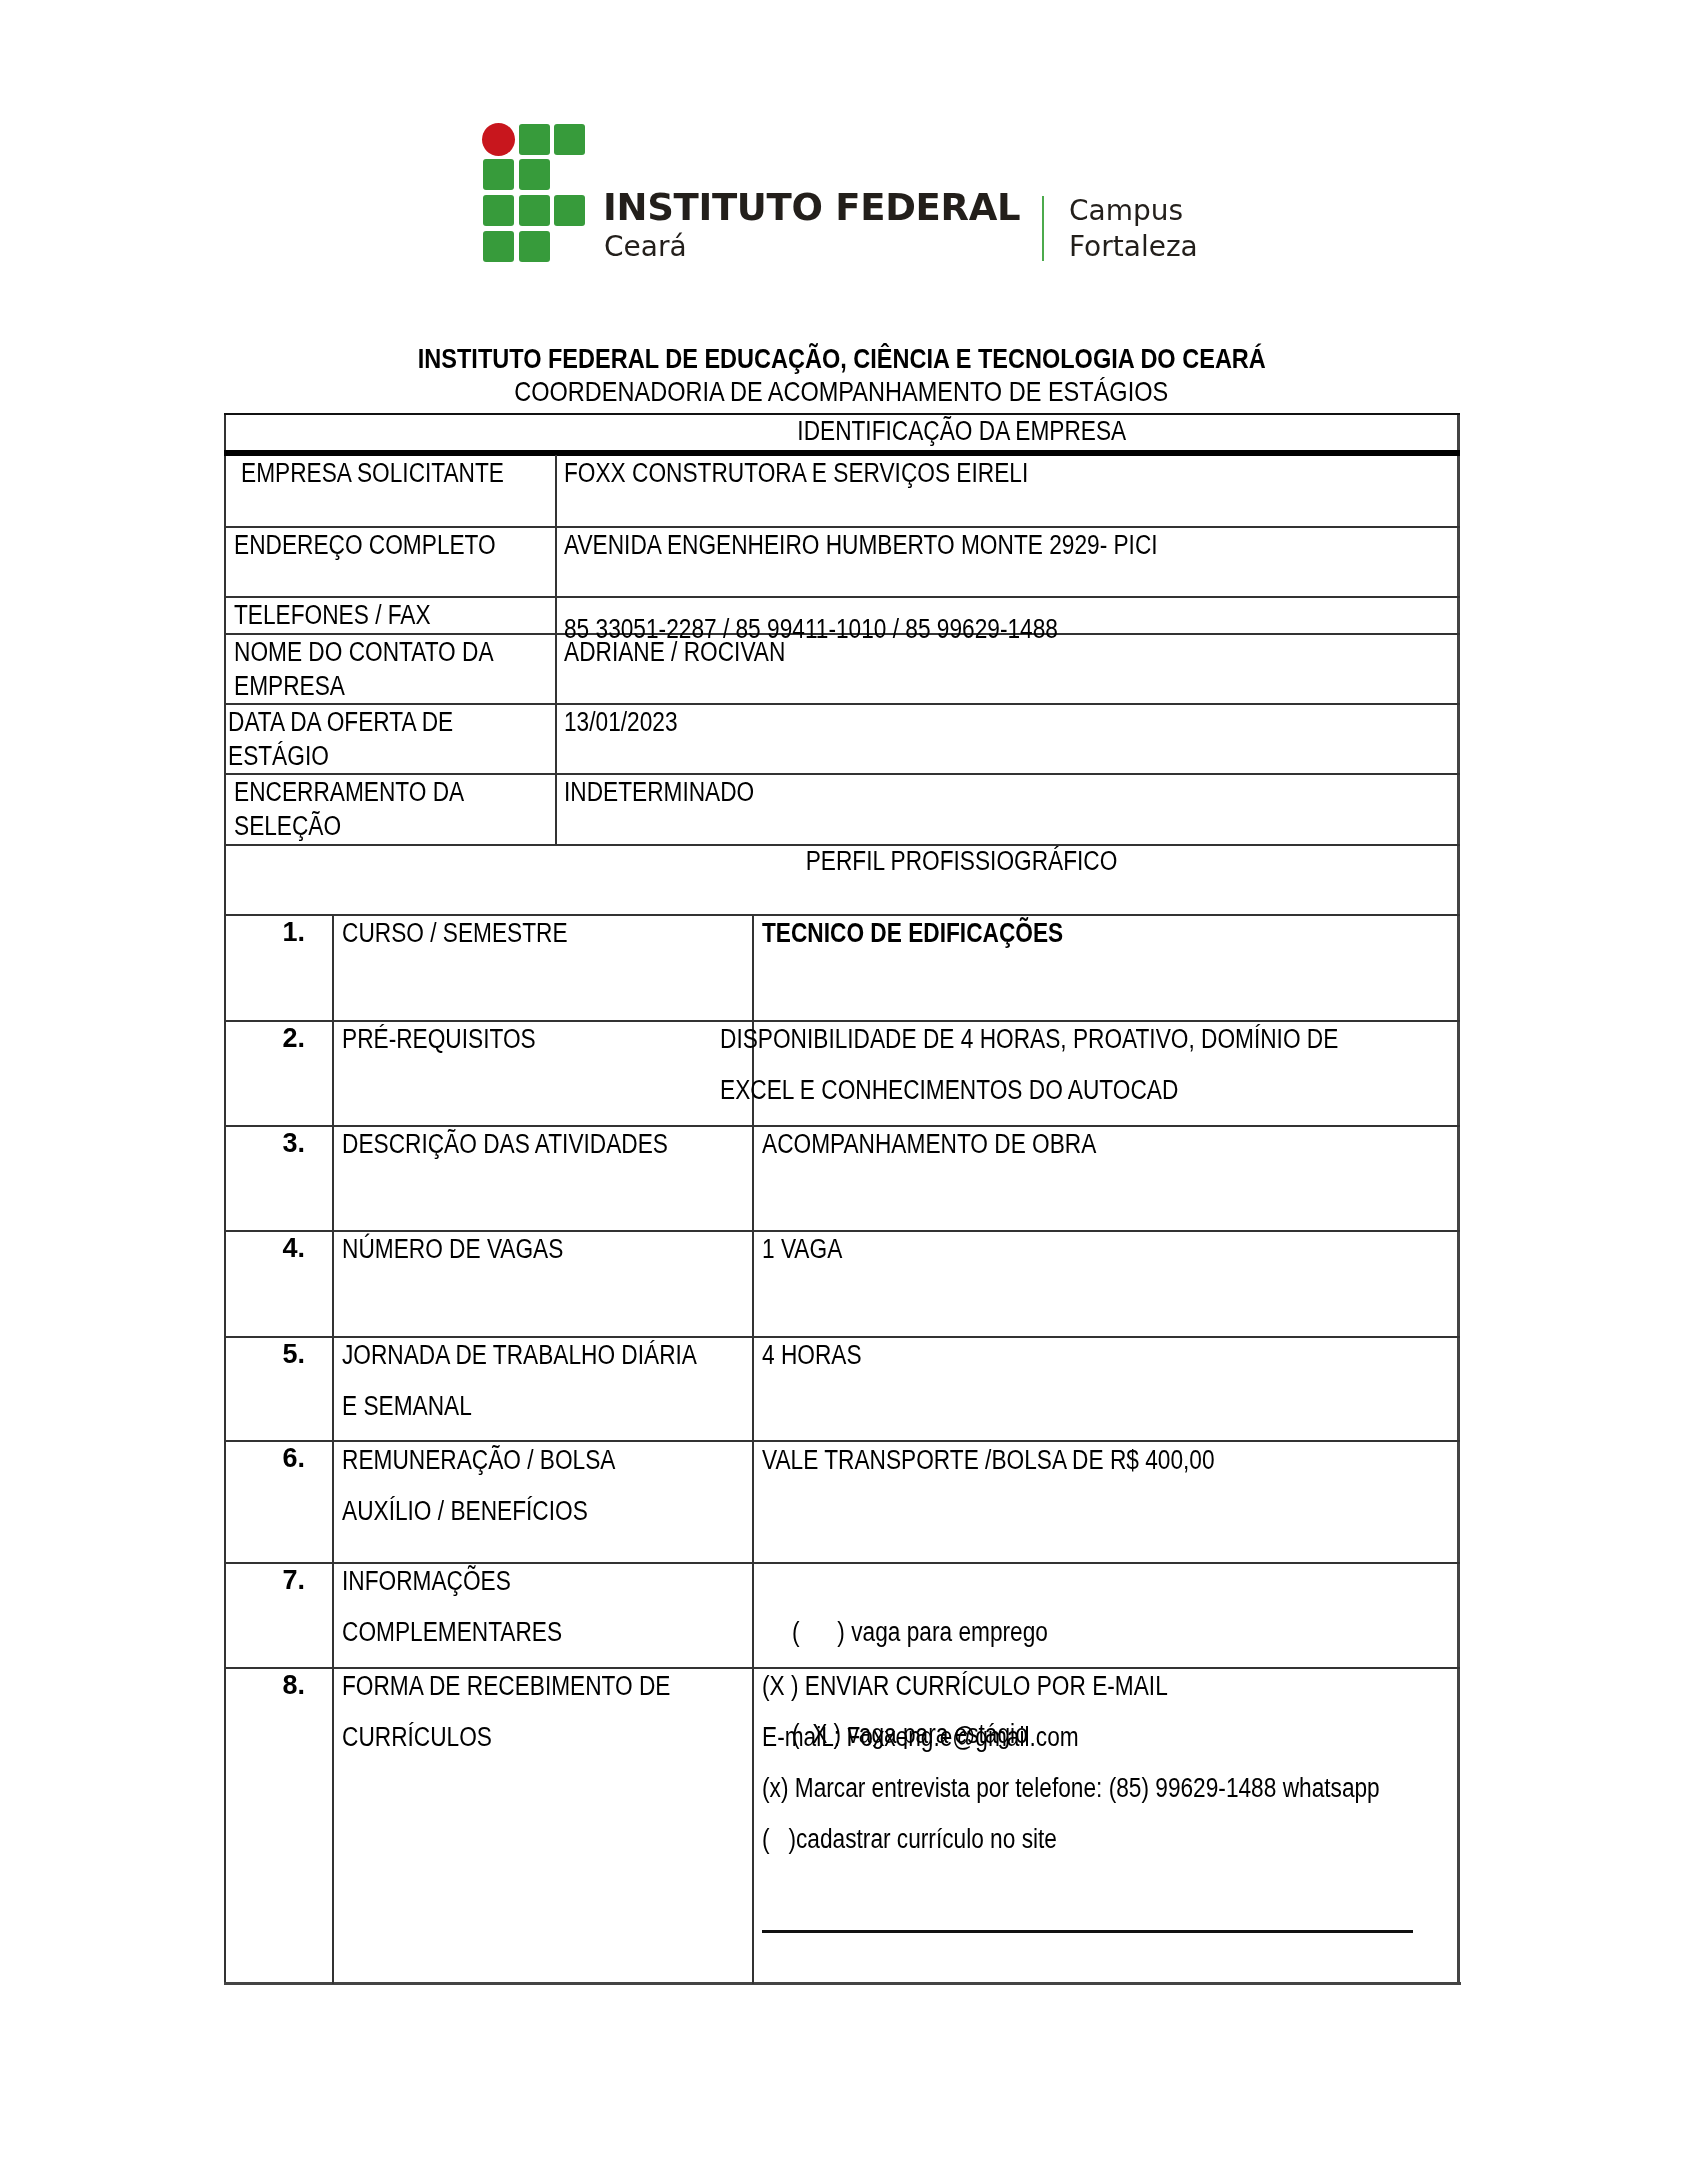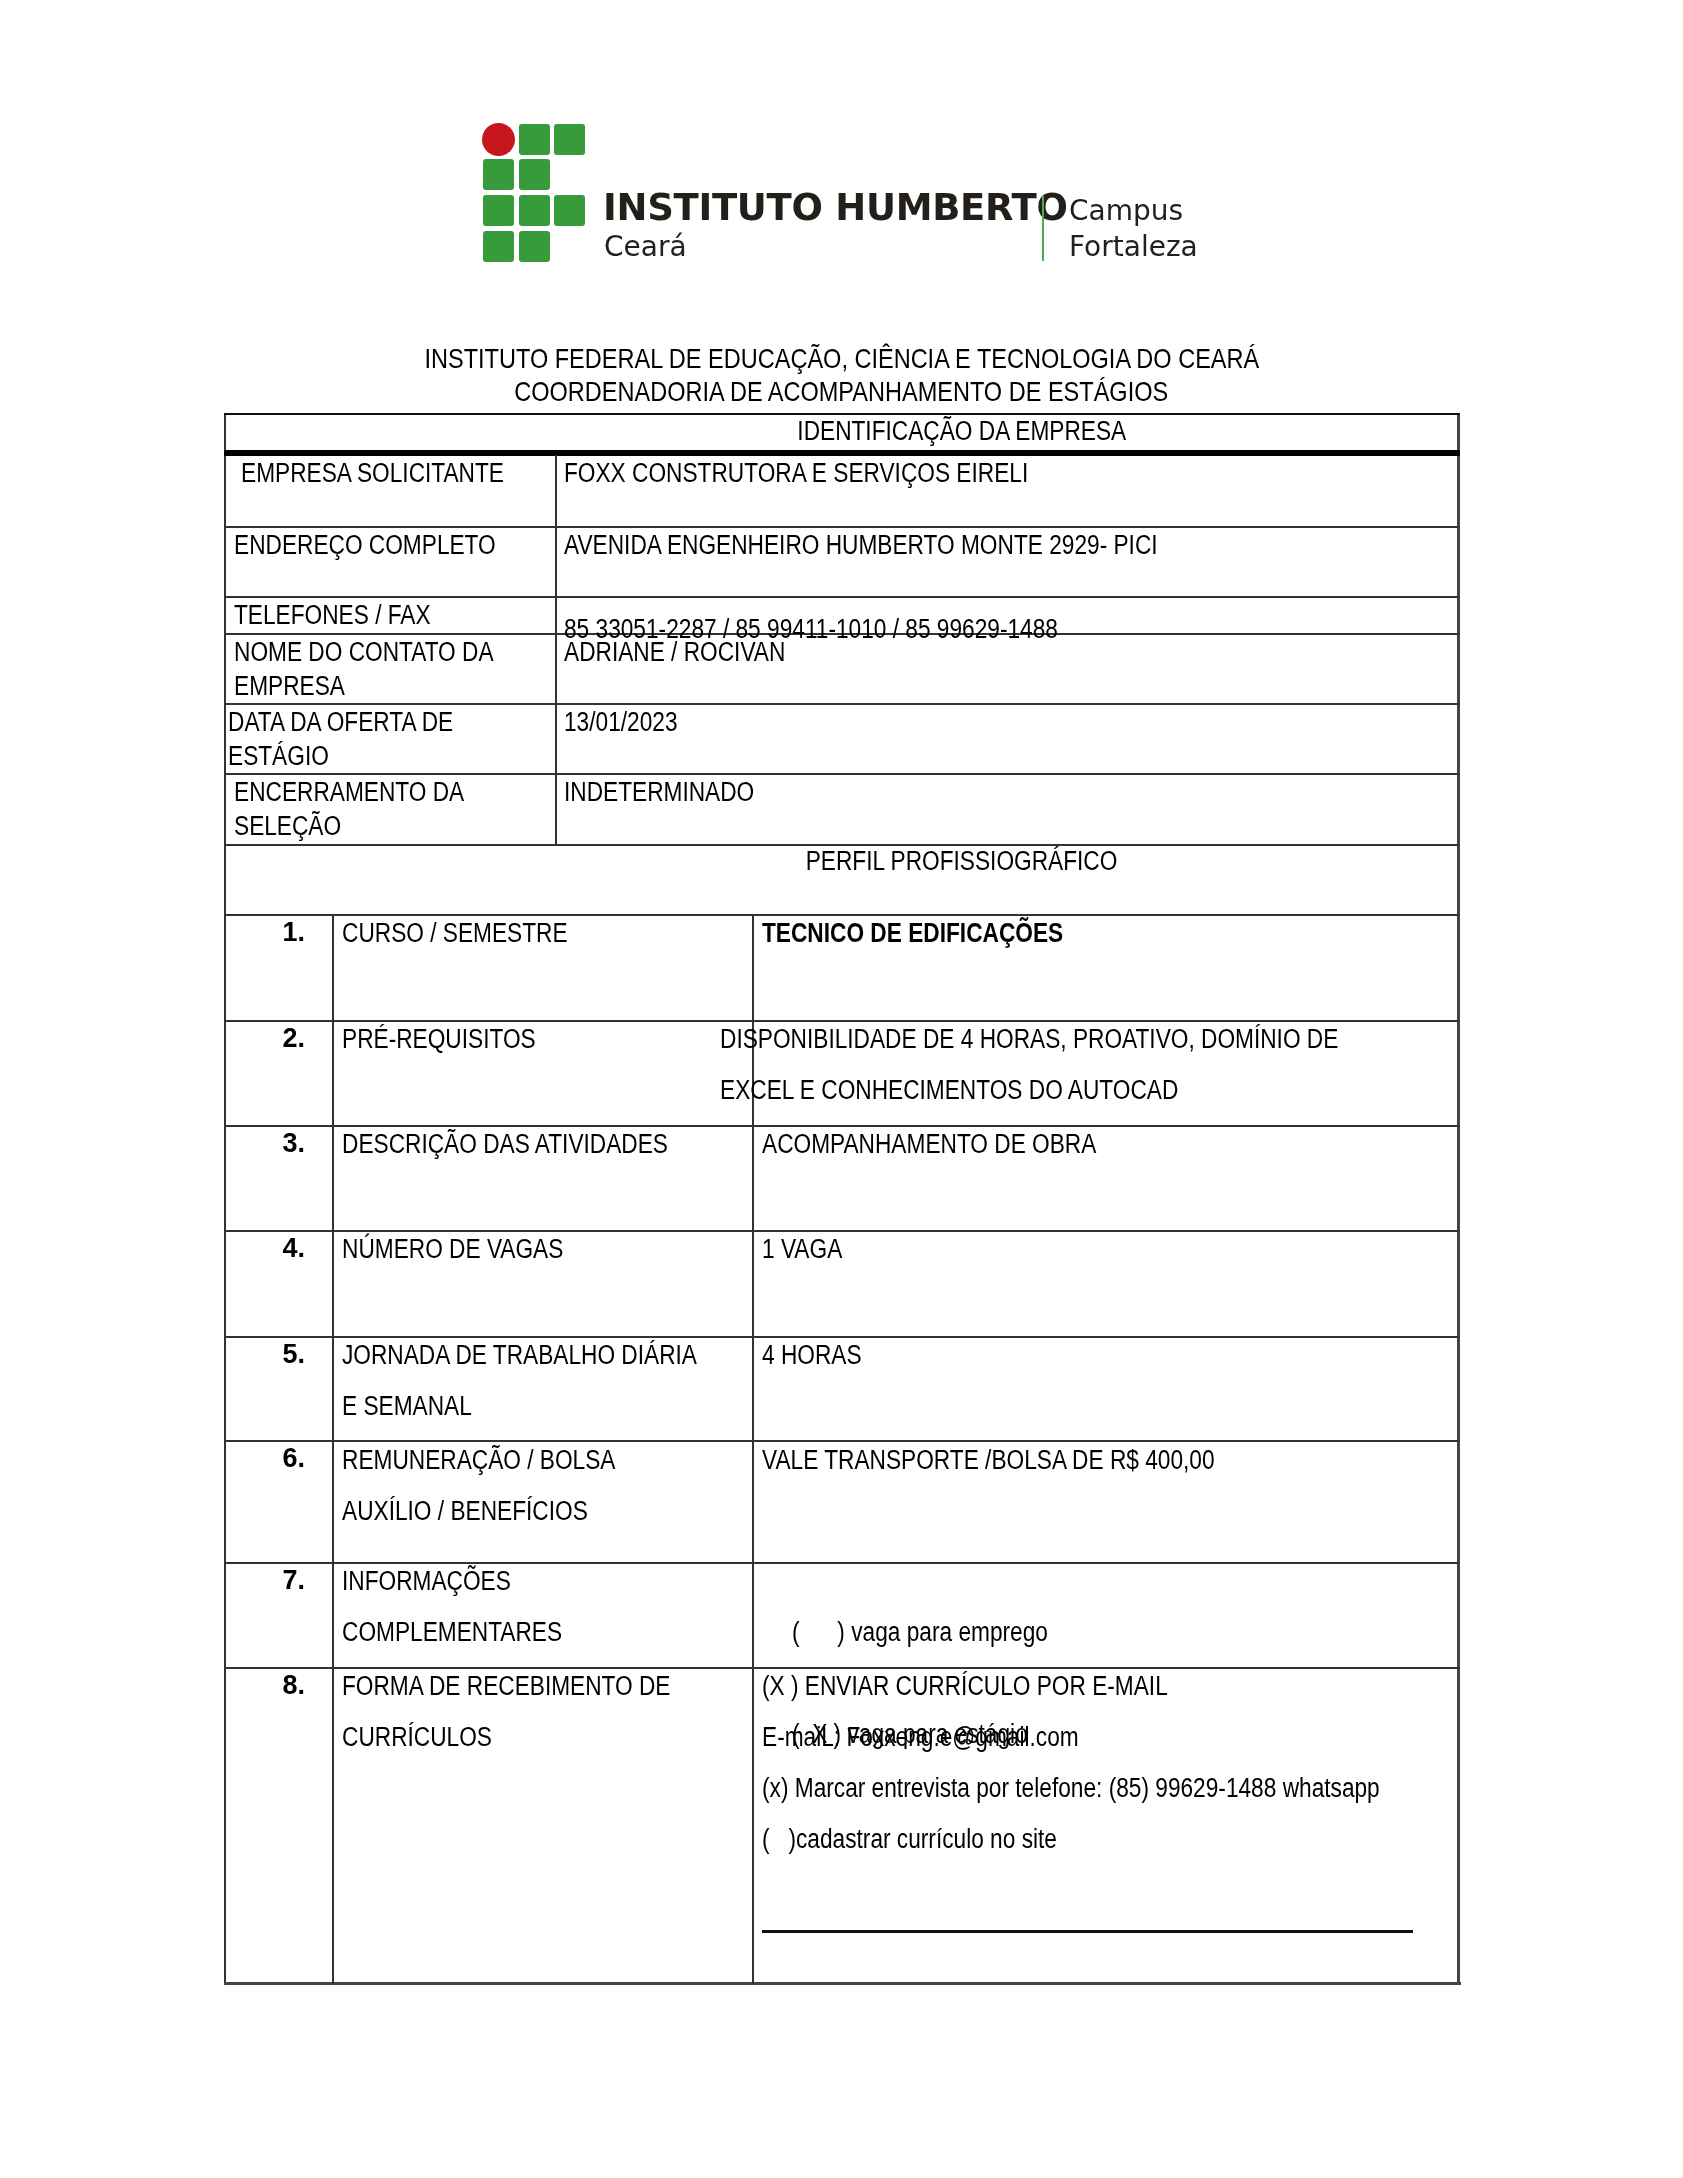--- a/index.html
+++ b/index.html
@@ -10,21 +10,21 @@
 
   
   .sq { position: absolute; width: 31px; height: 31px; background: #379b3b; border-radius: 3px; }
   .dot { position: absolute; width: 33px; height: 33px; background: #c8161d; border-radius: 50%; }
   .logo-title { position: absolute; left: 603px; top: 186px; font-family: "DejaVu Sans", sans-serif; font-weight: bold; font-size: 37px; color: #231f1b; letter-spacing: -0.3px; white-space: nowrap; }
   .logo-sub { position: absolute; left: 604px; top: 230px; font-family: "DejaVu Sans", sans-serif; font-size: 28px; color: #231f1b; white-space: nowrap; }
   .logo-div { position: absolute; left: 1042px; top: 196px; width: 2px; height: 65px; background: #4caa4c; }
   .campus { position: absolute; left: 1069px; font-family: "DejaVu Sans", sans-serif; font-size: 28px; color: #231f1b; white-space: nowrap; }
 
   
-  .h1 { position: absolute; left: 0; width: 1683px; top: 343px; text-align: center; font-weight: normal; font-size: 28px; line-height: 32px; }
+  .h1 { position: absolute; left: 0; width: 1683px; top: 343px; text-align: center; font-weight: bold; font-size: 28px; line-height: 32px; }
   .h2 { position: absolute; left: 0; width: 1683px; top: 376px; text-align: center; font-size: 28px; line-height: 32px; }
 
   
   .hl { position: absolute; height: 2px; background: #333; }
   .vl { position: absolute; width: 2px; background: #333; }
   .cell { position: absolute; font-size: 27px; line-height: 34px; white-space: nowrap; }
   .lt { line-height: 51px; }
   .num { position: absolute; font-weight: bold; font-size: 27px; text-align: right; width: 59px; }
   .sect { position: absolute; left: 225px; width: 1474px; text-align: center; font-weight: normal; font-size: 27px; }
 </style>
@@ -37,21 +37,21 @@
     <div class="sq" style="left:519px;top:124px;"></div>
     <div class="sq" style="left:554px;top:124px;"></div>
     <div class="sq" style="left:483px;top:159px;"></div>
     <div class="sq" style="left:519px;top:159px;"></div>
     <div class="sq" style="left:483px;top:195px;"></div>
     <div class="sq" style="left:519px;top:195px;"></div>
     <div class="sq" style="left:554px;top:195px;"></div>
     <div class="sq" style="left:483px;top:231px;"></div>
     <div class="sq" style="left:519px;top:231px;"></div>
   </div>
-  <div class="logo-title">INSTITUTO HUMBERTO</div>
+  <div class="logo-title">INSTITUTO FEDERAL</div>
   <div class="logo-sub">Ceará</div>
   <div class="logo-div"></div>
   <div class="campus" style="top:194px;">Campus</div>
   <div class="campus" style="top:230px;">Fortaleza</div>
 </div>
 
 <div class="h1">
   <span class="narrow-c">INSTITUTO FEDERAL DE EDUCAÇÃO, CIÊNCIA E TECNOLOGIA DO CEARÁ</span>
 </div>
 <div class="h2">

